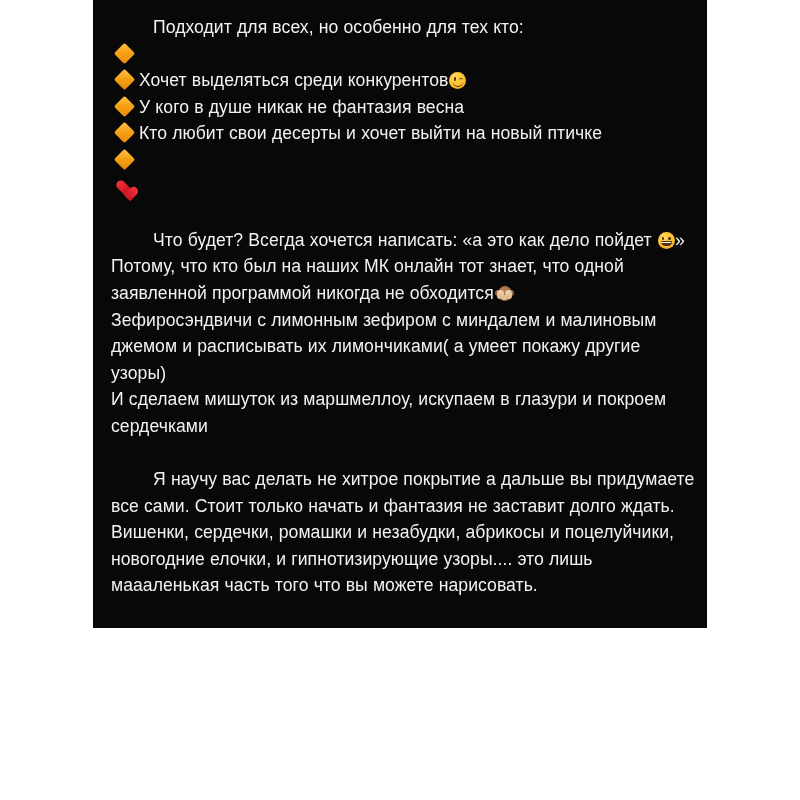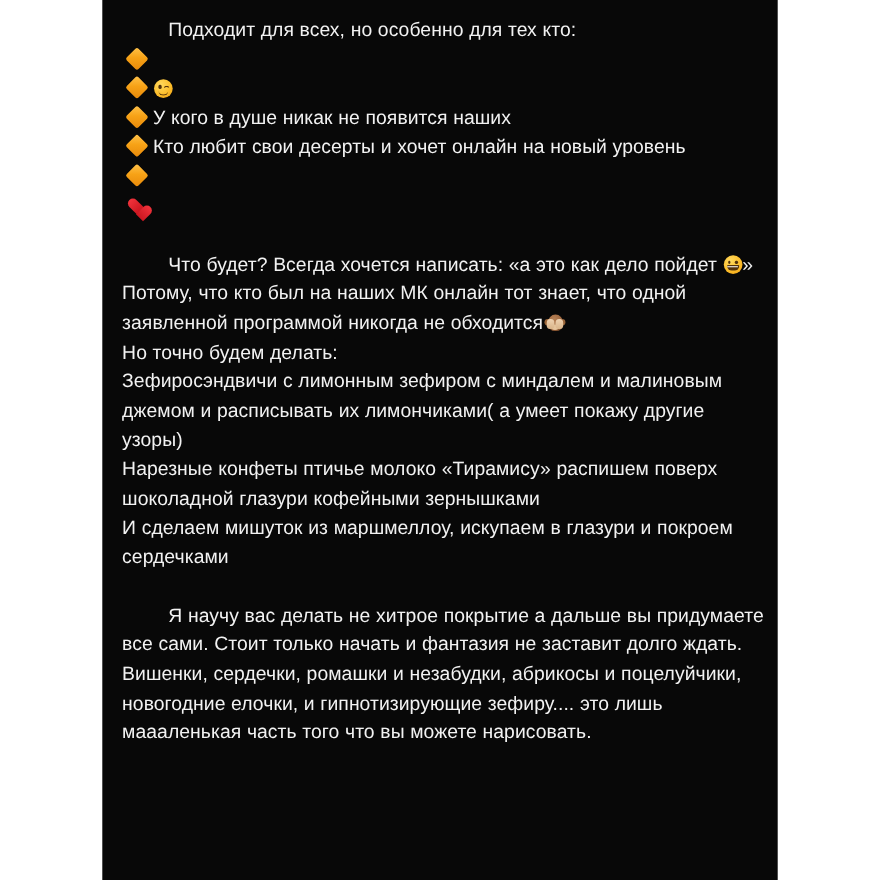--- a/index.html
+++ b/index.html
@@ -21,21 +21,21 @@
     height: 800px;
     background: #ffffff;
   }
 
   
   #post-card {
     position: absolute;
     left: 93px;
     top: 0px;
     width: 614px;
-    height: 800px;
+    height: 628px;
     background: #080808;
     box-sizing: border-box;
     padding: 14px 8px 0 18px;
     overflow: hidden;
   }
 
   .post-body {
     color: #f2f2f2;
     font-size: 17.6px;
     line-height: 26.6px;
@@ -221,39 +221,37 @@
 
 <div id="canvas">
 
   <div id="post-card">
     <div class="post-body">
 
       <p class="para indented">Подходит для всех, но особенно для тех кто:</p>
 
       <p class="bullet-line"><span class="diamond"></span></p>
 
-      <p class="bullet-line"><span class="diamond"></span><span class="face"><span class="eye left"></span><span class="wink"></span><span class="mouth-smile"></span></span></p>
-
-      <p class="bullet-line"><span class="diamond"></span><span>У кого в душе никак не появится наших</span></p>
-
-      <p class="bullet-line"><span class="diamond"></span><span>Кто любит свои десерты и хочет онлайн на новый уровень</span></p>
+      <p class="bullet-line"><span class="diamond"></span><span>Хочет выделяться среди конкурентов</span><span class="face"><span class="eye left"></span><span class="wink"></span><span class="mouth-smile"></span></span></p>
+
+      <p class="bullet-line"><span class="diamond"></span><span>У кого в душе никак не фантазия весна</span></p>
+
+      <p class="bullet-line"><span class="diamond"></span><span>Кто любит свои десерты и хочет выйти на новый птичке</span></p>
 
       <p class="bullet-line"><span class="diamond"></span></p>
 
       <p class="bullet-line"><span class="heart"></span></p>
 
       <div class="spacer"></div>
 
       <p class="para indented"><span>Что будет? Всегда хочется написать: «а это как дело пойдет </span><span class="face"><span class="eye left"></span><span class="eye right"></span><span class="mouth-open"></span></span><span>» Потому, что кто был на наших МК онлайн тот знает, что одной заявленной программой никогда не обходится</span><span class="monkey"><span class="ear l"></span><span class="ear r"></span><span class="mface"></span><span class="snout"></span><span class="hand l"></span><span class="hand r"></span></span></p>
 
-      <p class="para">Но точно будем делать:</p>
       <p class="para">Зефиросэндвичи с лимонным зефиром с миндалем и малиновым джемом и расписывать их лимончиками( а умеет покажу другие узоры)</p>
-      <p class="para">Нарезные конфеты птичье молоко «Тирамису» распишем поверх шоколадной глазури кофейными зернышками</p>
       <p class="para">И сделаем мишуток из маршмеллоу, искупаем в глазури и покроем сердечками</p>
 
       <div class="spacer"></div>
 
-      <p class="para indented">Я научу вас делать не хитрое покрытие а дальше вы придумаете все сами. Стоит только начать и фантазия не заставит долго ждать. Вишенки, сердечки, ромашки и незабудки, абрикосы и поцелуйчики, новогодние елочки, и гипнотизирующие зефиру.... это лишь маааленькая часть того что вы можете нарисовать.</p>
+      <p class="para indented">Я научу вас делать не хитрое покрытие а дальше вы придумаете все сами. Стоит только начать и фантазия не заставит долго ждать. Вишенки, сердечки, ромашки и незабудки, абрикосы и поцелуйчики, новогодние елочки, и гипнотизирующие узоры.... это лишь маааленькая часть того что вы можете нарисовать.</p>
 
     </div>
   </div>
 
 </div>
 
 </body></html>

